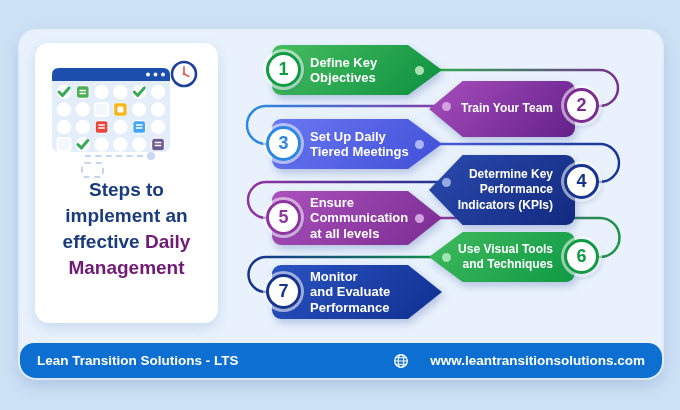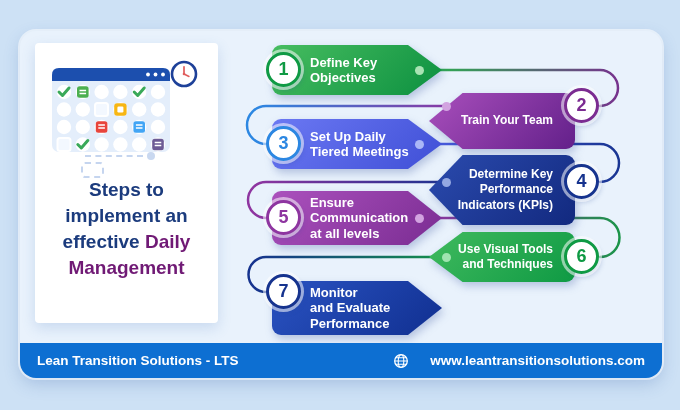--- a/index.html
+++ b/index.html
@@ -13,31 +13,31 @@
   .bw{position:absolute;z-index:2;filter:drop-shadow(2px 4px 4px rgba(40,70,150,.28));}
   .banner{width:100%;height:100%;display:flex;align-items:center;box-sizing:border-box;color:#fff;font-weight:700;font-size:13px;line-height:15.5px;}
   .banner .lbl{white-space:pre;}
   .br{clip-path:polygon(0 0,80% 0,100% 50%,80% 100%,0 100%);border-radius:9px;padding-left:38px;text-align:left;}
   .bl{clip-path:polygon(23% 0,100% 0,100% 100%,23% 100%,0 50%);border-radius:9px;justify-content:flex-end;text-align:right;padding-right:22px;font-size:12px;}
   
   .nc{position:absolute;z-index:4;width:29px;height:29px;border-radius:50%;background:#fff;border:3.5px solid #333;display:flex;align-items:center;justify-content:center;font-weight:800;font-size:18px;box-shadow:0 0 0 3px rgba(255,255,255,.55),2px 3px 5px rgba(40,70,150,.25);}
   
   .cdot{position:absolute;z-index:3;width:9px;height:9px;border-radius:50%;}
   
-  .panel{position:absolute;z-index:5;left:15px;top:12px;width:183px;height:280px;background:#fff;border-radius:4px;box-shadow:0 5px 14px rgba(70,120,190,.20);}
+  .panel{position:absolute;z-index:5;left:15px;top:12px;width:183px;height:280px;background:#fff;border-radius:14px;box-shadow:0 5px 14px rgba(70,120,190,.20);}
   .cal{position:absolute;left:16px;top:24px;}
   .clock{position:absolute;left:133px;top:15px;}
   .dline{position:absolute;left:50px;top:112px;width:58px;height:0;border-top:2px dashed #c5d5ef;}
   .ddot{position:absolute;left:112px;top:109px;width:8px;height:8px;border-radius:50%;background:#c9d8f0;}
   .dbox{position:absolute;left:46px;top:119px;width:19px;height:12px;border:2px dashed #c5d5ef;border-radius:4px;}
   .title{position:absolute;top:134px;left:0;right:0;text-align:center;font-weight:700;font-size:19px;line-height:26px;}
   .t-navy{color:#1b3b7d;}
   .t-green{color:#701a75;}
   
-  .footer{position:absolute;z-index:6;left:0;right:0;bottom:0;height:35px;background:#0d6fd2;display:flex;align-items:center;justify-content:space-between;padding:0 17px;color:#fff;font-weight:700;font-size:13.5px;}
+  .footer{position:absolute;z-index:6;left:0;right:0;bottom:0;height:35px;background:#0d6fd2;display:flex;align-items:center;justify-content:space-between;padding:0 17px;color:#fff;font-weight:700;font-size:13.5px;border-radius:14px;}
   .site{display:flex;align-items:center;gap:21px;}
 </style>
 </head>
 <body>
 
 <div class="stage">
   <div class="card">
 
     <svg class="conn" width="642" height="347" viewBox="0 0 642 347">
       <defs>
@@ -73,21 +73,21 @@
       <path stroke="url(#cg4)" d="M399 187 H580 A19.5 19.5 0 0 1 580 226"></path>
       <path stroke="url(#cg5)" d="M426 226 H246 A17.5 17.5 0 0 0 246 261"></path>
     </svg>
 
     <div class="bw" style="left:252px;top:14px;width:170px;height:50px;">
       <div class="banner br" style="background: linear-gradient(135deg, rgb(71, 189, 96), rgb(12, 144, 64));">
           <span class="lbl">Define Key
 Objectives</span>
         </div>
     </div>
-    <div class="bw" style="left:409px;top:50px;width:146px;height:56px;margin-top:12px;">
+    <div class="bw" style="left:409px;top:50px;width:146px;height:56px;">
       <div class="banner bl" style="background: linear-gradient(135deg, rgb(169, 79, 188), rgb(99, 32, 138));">
           <span class="lbl">Train Your Team</span>
         </div>
     </div>
     <div class="bw" style="left:252px;top:88px;width:170px;height:50px;">
       <div class="banner br" style="background: linear-gradient(135deg, rgb(107, 120, 243), rgb(63, 79, 214));">
           <span class="lbl">Set Up Daily
 Tiered Meetings</span>
         </div>
     </div>
@@ -104,21 +104,21 @@
 Communication
 at all levels</span>
         </div>
     </div>
     <div class="bw" style="left:409px;top:201px;width:146px;height:50px;">
       <div class="banner bl" style="background: linear-gradient(135deg, rgb(64, 186, 94), rgb(15, 154, 68));">
           <span class="lbl">Use Visual Tools
 and Techniques</span>
         </div>
     </div>
-    <div class="bw" style="left:252px;top:250px;width:170px;height:54px;">
+    <div class="bw" style="left:252px;top:234px;width:170px;height:54px;">
       <div class="banner br" style="background: linear-gradient(135deg, rgb(42, 83, 194), rgb(16, 47, 144));">
           <span class="lbl">Monitor
 and Evaluate
 Performance</span>
         </div>
     </div>
 
     <div class="cdot" style="left: 394.5px; top: 34.5px; background: rgb(169, 227, 180);"></div>
     <div class="cdot" style="left: 421.5px; top: 70.5px; background: rgb(210, 163, 224);"></div>
     <div class="cdot" style="left: 394.5px; top: 108.5px; background: rgb(170, 183, 247);"></div>

